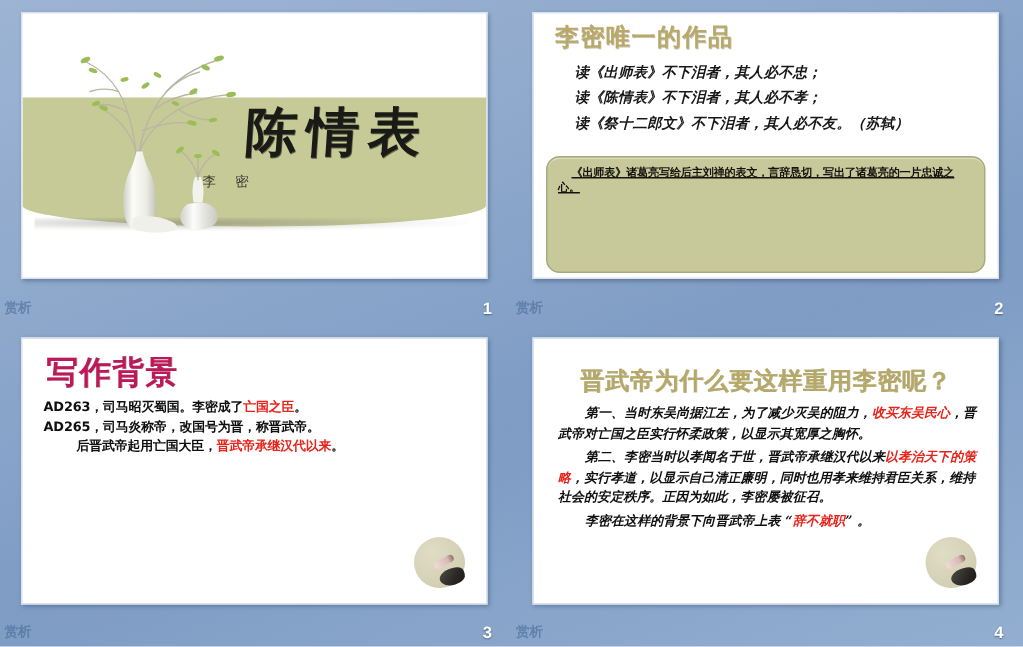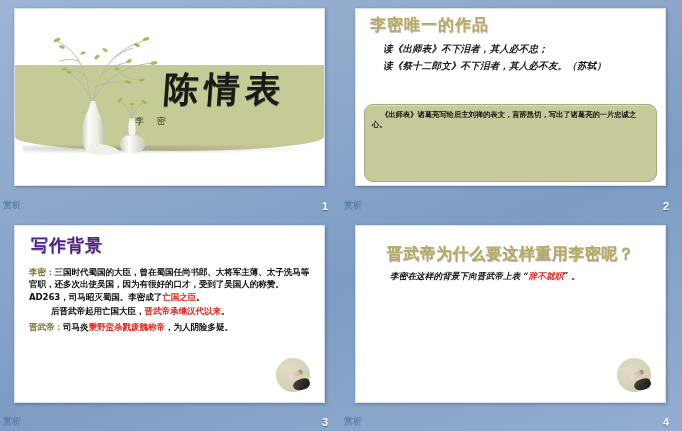--- a/index.html
+++ b/index.html
@@ -157,30 +157,31 @@
   }
   .s2-box p {
     margin: 0 0 1px 0;
     font-size: 7.4px;
     line-height: 10.4px;
     color: #14140e;
     font-weight: bold;
     font-family: "DejaVu Sans", "Liberation Sans", sans-serif;
     letter-spacing: -0.1px;
     text-indent: 9px;
+    text-decoration: underline;
   }
 
   
   .s3-title {
     position: absolute;
     left: 16px;
     top: 8px;
-    font-size: 17px;
-    font-weight: bold;
-    color: #4c1d95;
+    font-size: 21px;
+    font-weight: bold;
+    color: #be185d;
     letter-spacing: 1px;
     text-shadow: 0.5px 0.5px 0 rgba(110,98,52,0.45);
     font-family: "DejaVu Sans", "Liberation Sans", sans-serif;
   }
   .s3-body {
     position: absolute;
     left: 14px;
     top: 40px;
     right: 8px;
   }
@@ -333,53 +334,55 @@
     </div>
     <div class="corner-glyph">赏析</div>
     <div class="page-num">1</div>
   </div>
 
   <div class="slide-cell r1">
     <div class="slide">
       <div class="s2-title">李密唯一的作品</div>
       <div class="s2-quotes">
         <div>读《出师表》不下泪者，其人必不忠；</div>
+        <div>读《陈情表》不下泪者，其人必不孝；</div>
         <div>读《祭十二郎文》不下泪者，其人必不友。（苏轼）</div>
       </div>
       <div class="s2-box">
         <p>《出师表》诸葛亮写给后主刘禅的表文，言辞恳切，写出了诸葛亮的一片忠诚之心。</p>
       </div>
     </div>
     <div class="corner-glyph">赏析</div>
     <div class="page-num">2</div>
   </div>
 
   <div class="slide-cell r2">
     <div class="slide">
       <div class="s3-title">写作背景</div>
       <div class="s3-body" id="s3-body">
-          <p><span class="lbl">李密：</span><span>三国时代蜀国的大臣，曾在蜀国任尚书郎、大将军主薄、太子洗马等官职，还多次出使吴国，因为有很好的口才，受到了吴国人的称赞。</span></p>
           <p><span>AD263，司马昭灭蜀国。李密成了</span><span class="red">亡国之臣</span><span>。</span></p>
+          <p><span>AD265，司马炎称帝，改国号为晋，称晋武帝。</span></p>
           <p class="indent"><span>后晋武帝起用亡国大臣，</span><span class="red">晋武帝承继汉代以来</span><span>。</span></p>
-          <p class="gap"><span class="lbl">晋武帝：</span><span>司马炎</span><span class="red">秉野蛮杀戮废魏称帝</span><span>，为人阴险多疑。</span></p>
         </div>
       <div class="s3-stamp">
         <div class="stamp-circle"></div>
         <div class="stamp-brush"></div>
         <div class="stamp-ink"></div>
       </div>
     </div>
     <div class="corner-glyph">赏析</div>
     <div class="page-num">3</div>
   </div>
 
   <div class="slide-cell r2">
     <div class="slide">
       <div class="s4-title">晋武帝为什么要这样重用李密呢？</div>
       <div class="s4-body" id="s4-body">
+          <p><span>第一、当时东吴尚据江左，为了减少灭吴的阻力，</span><span class="red">收买东吴民心</span><span>，晋武帝对亡国之臣实行怀柔政策，以显示其宽厚之胸怀。</span></p>
+          <p><span>第二、李密当时以孝闻名于世，晋武帝承继汉代以来</span><span class="red">以孝治天下的策略</span><span>，实行孝道，以显示自己清正廉明，同时也用孝来维持君臣关系，维持社会的安定秩序。正因为如此，李密屡被征召。</span></p>
           <p><span>李密在这样的背景下向晋武帝上表 “</span><span class="red">辞不就职</span><span>” 。</span></p>
         </div>
       <div class="s4-stamp">
         <div class="stamp-circle"></div>
         <div class="stamp-brush"></div>
         <div class="stamp-ink"></div>
       </div>
     </div>
     <div class="corner-glyph">赏析</div>
     <div class="page-num">4</div>

